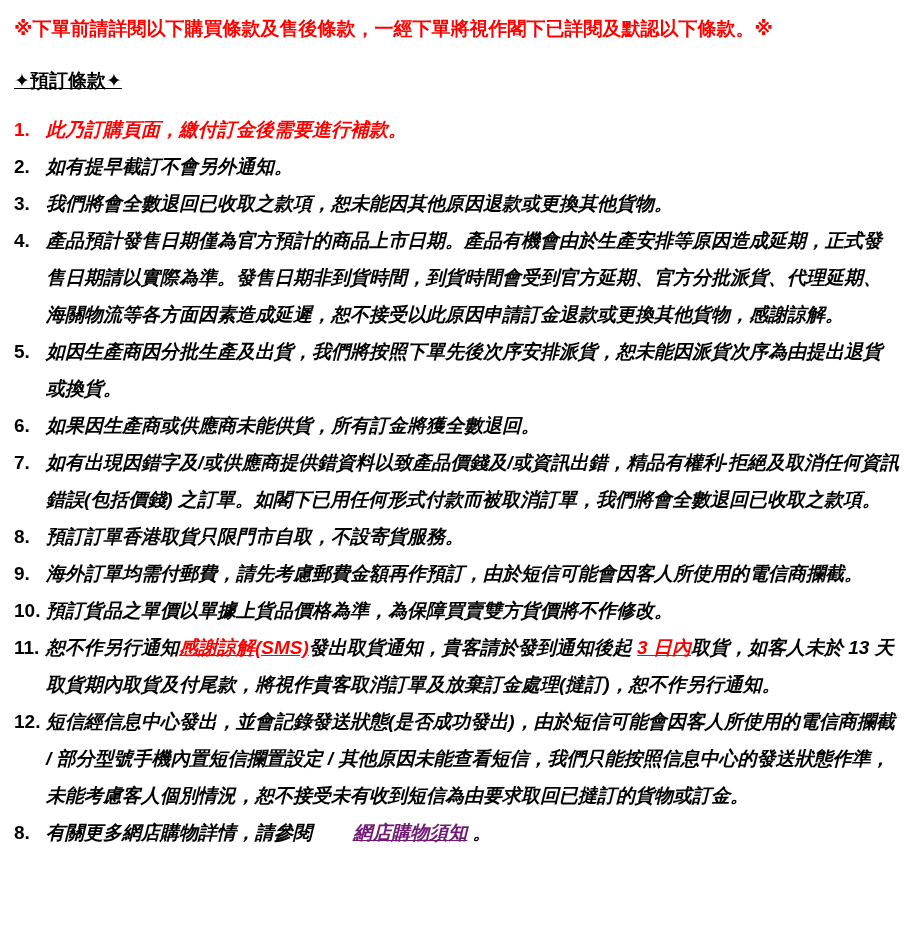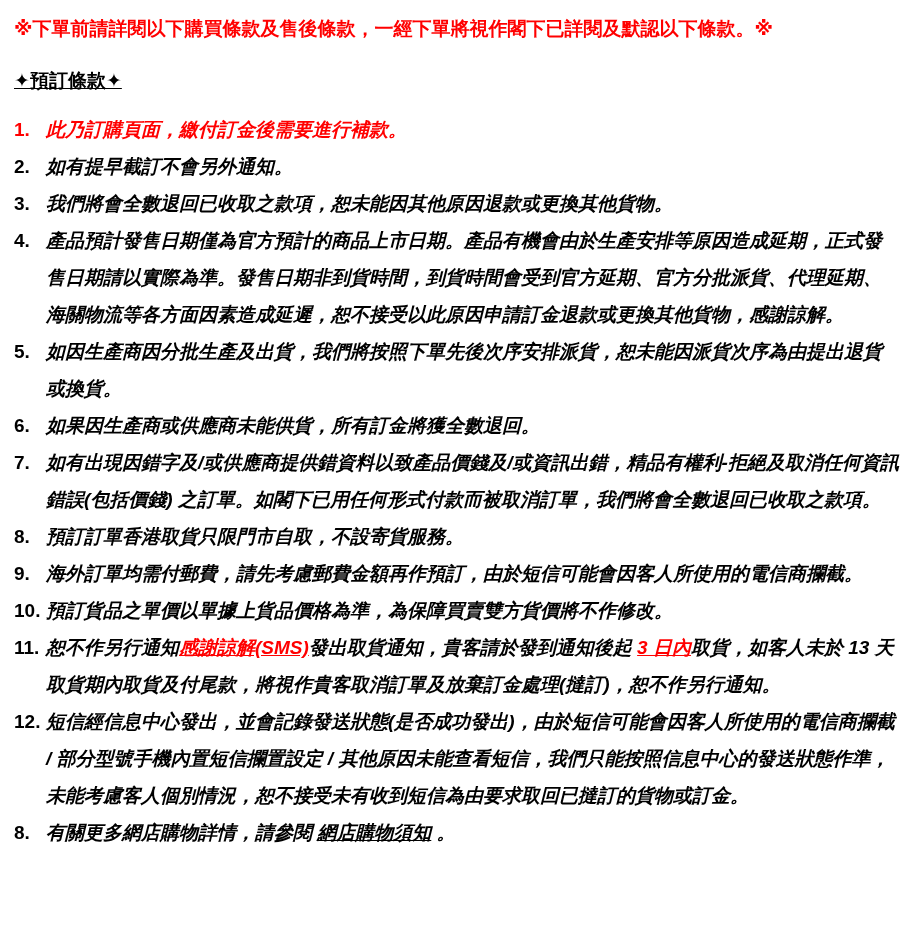--- a/index.html
+++ b/index.html
@@ -43,23 +43,24 @@
     flex: 1;
     font-style: italic;
   }
   .red {
     color: #ff0000;
   }
   .underline {
     text-decoration: underline;
   }
   .link {
-    color: #000000;
+    color: #701a75;
     text-decoration: underline;
     cursor: pointer;
+    margin-left: 36px;
   }
 </style>
 </head>
 <body>
 
 <div class="doc">
   <div class="warning">※下單前請詳閱以下購買條款及售後條款，一經下單將視作閣下已詳閱及默認以下條款。※</div>
 
   <div class="section-title">✦預訂條款✦</div>
 

